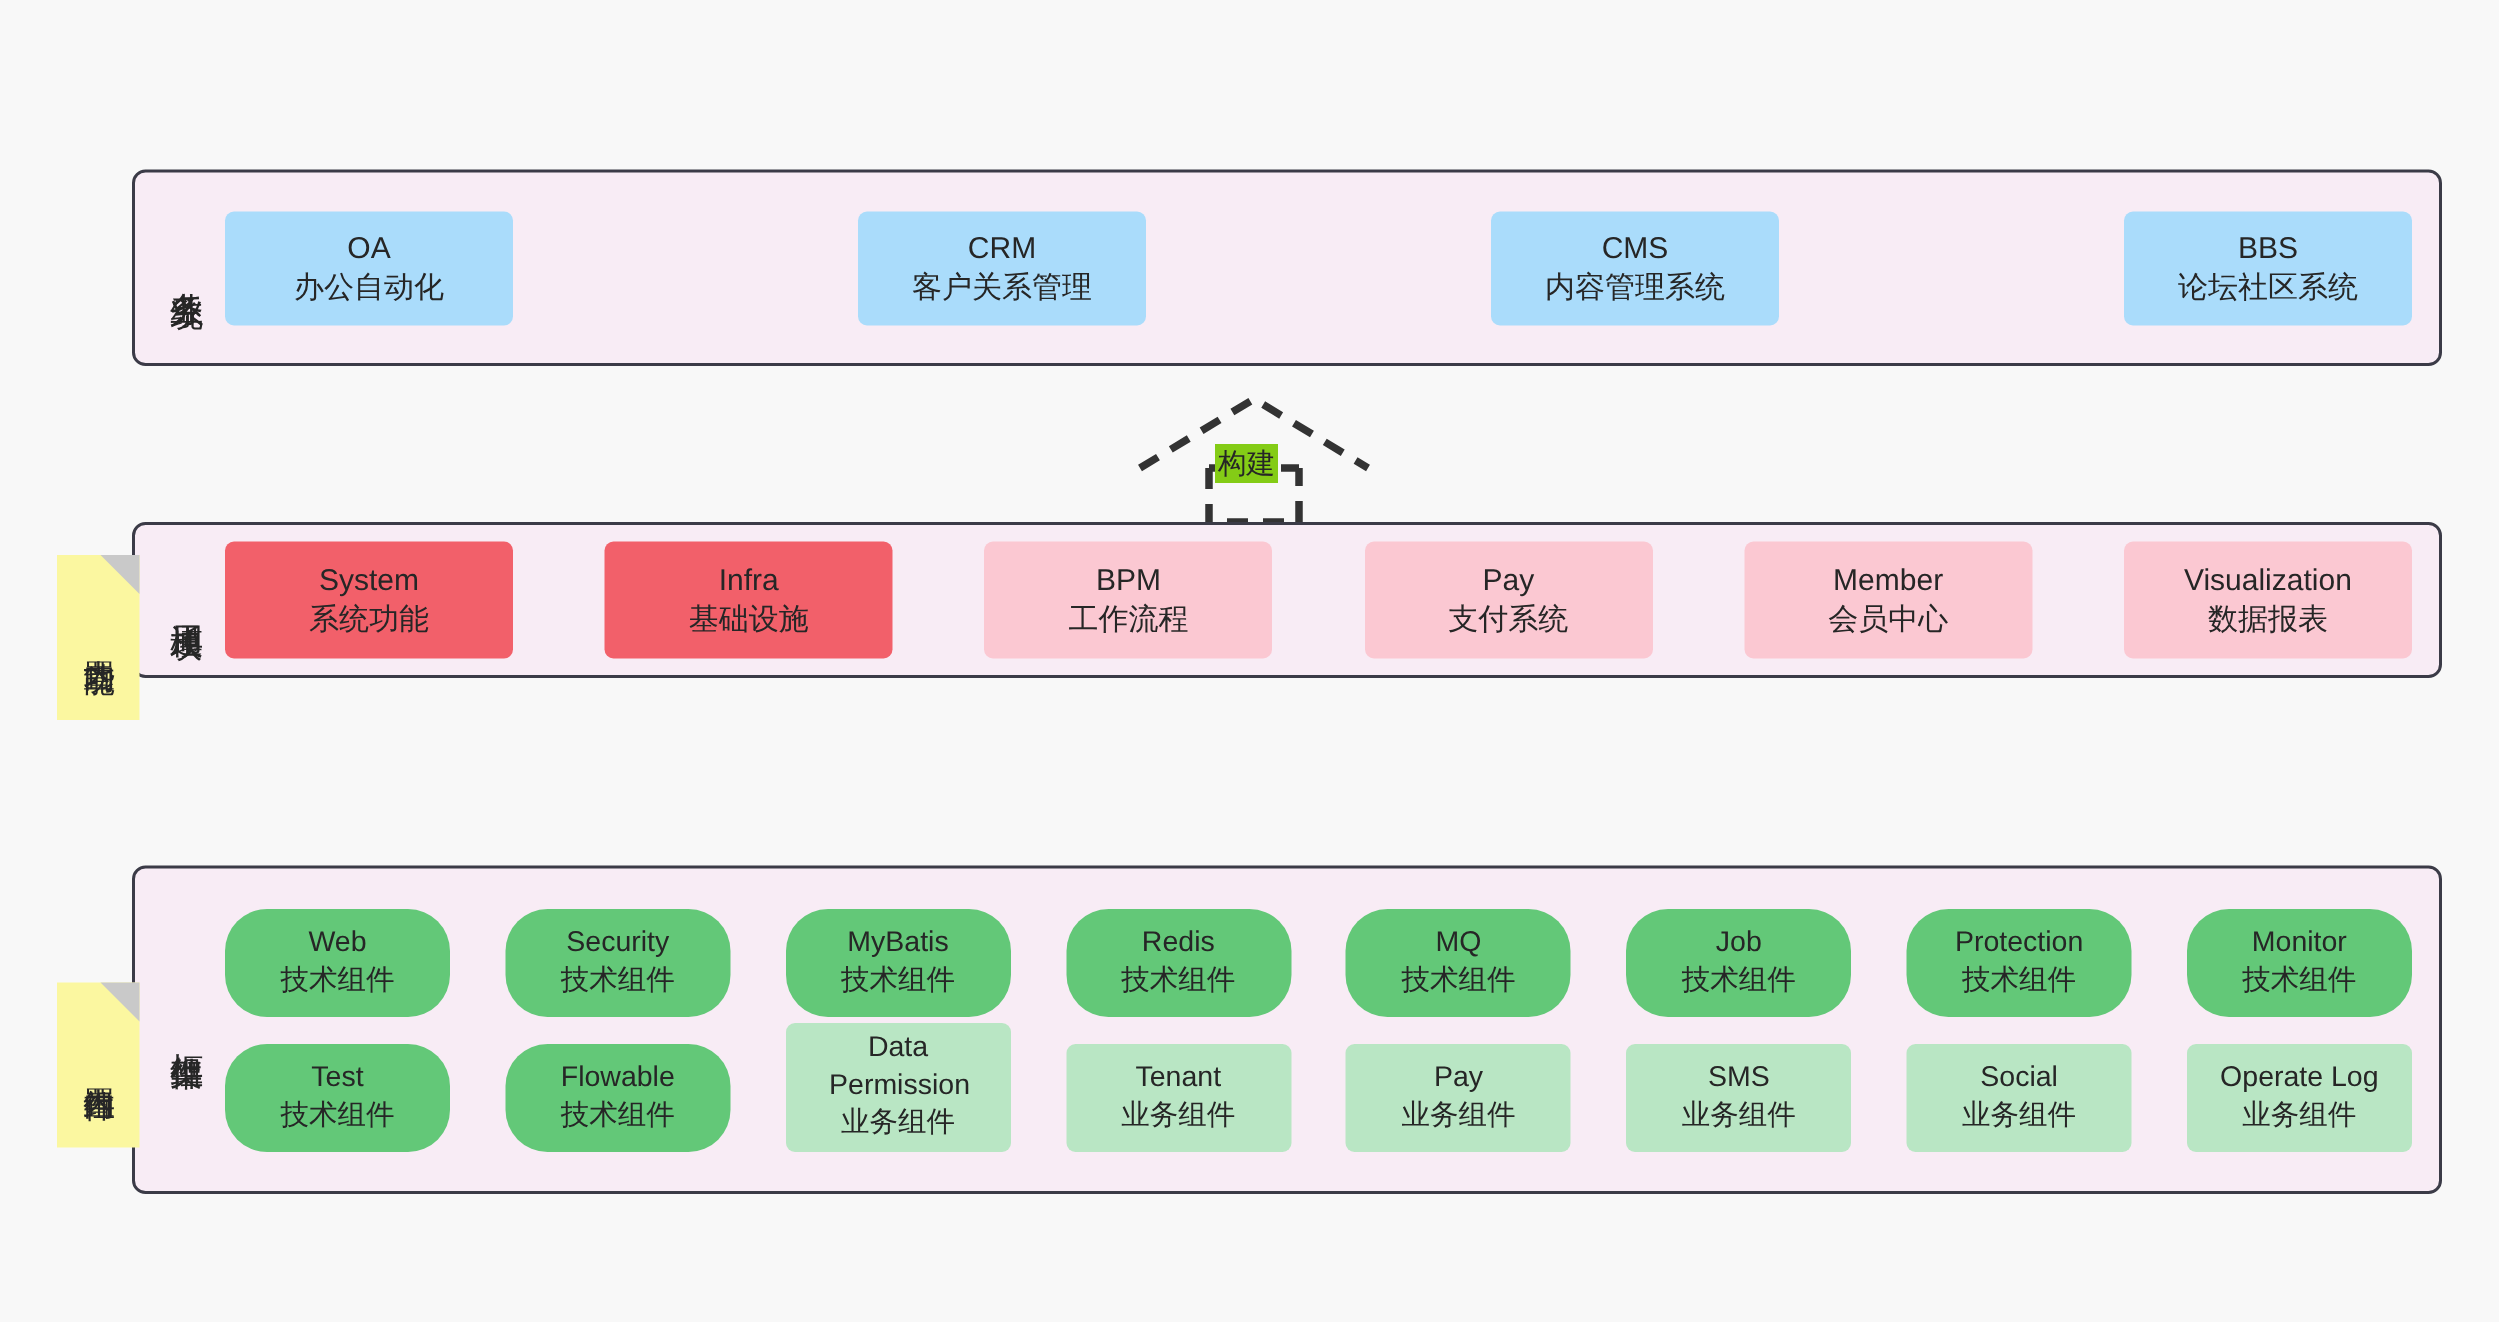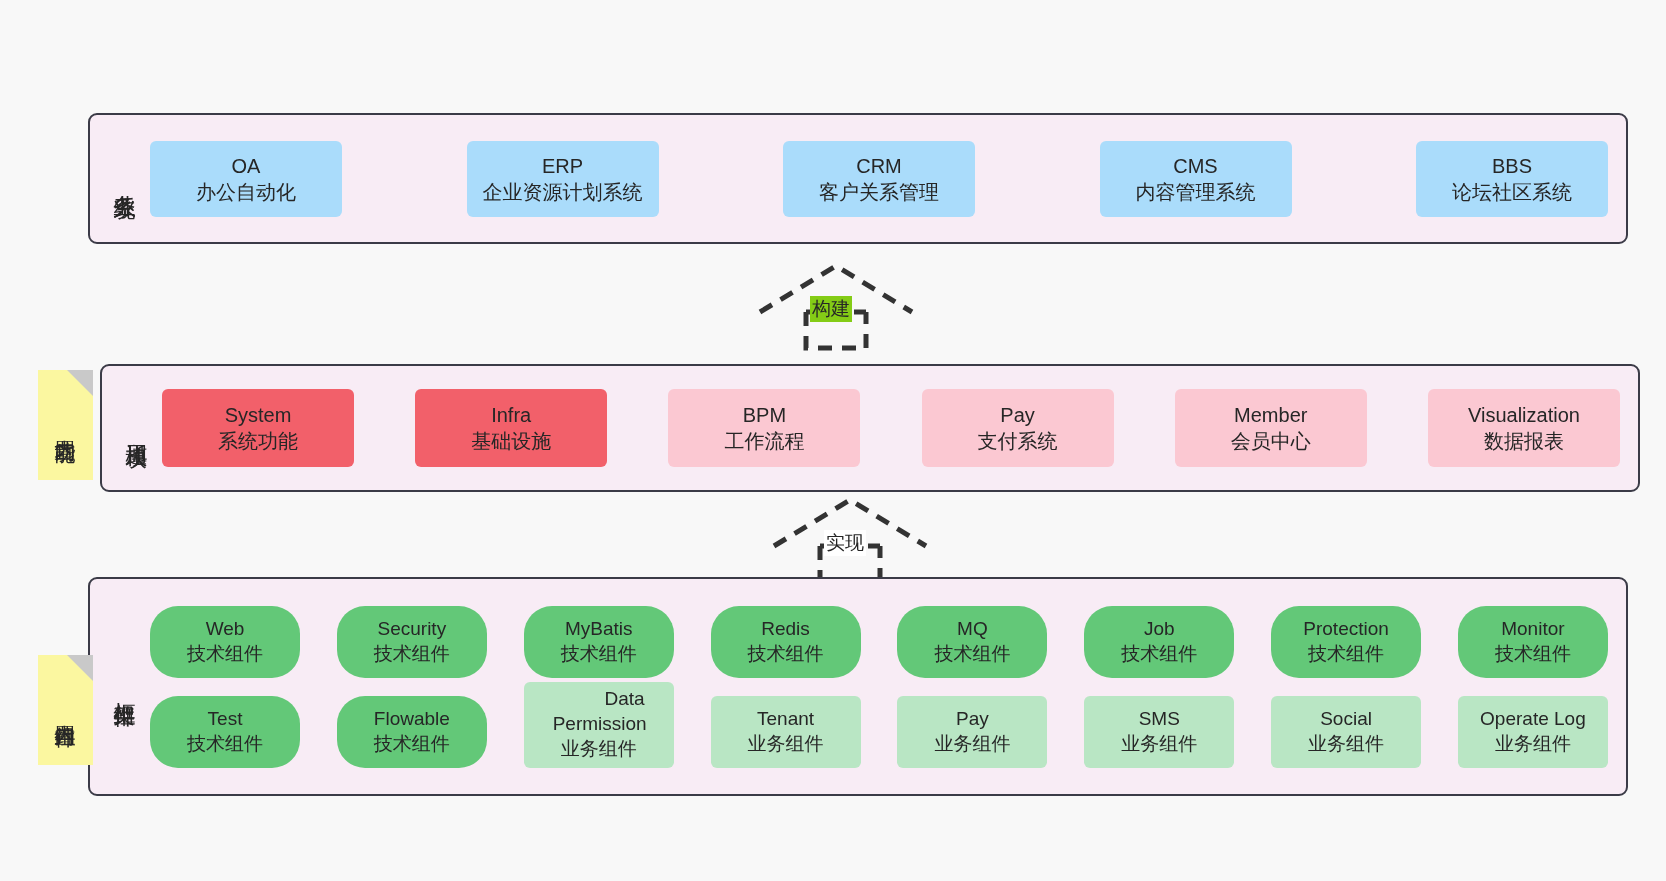--- a/index.html
+++ b/index.html
@@ -77,21 +77,21 @@
 
   
   .mod .card{width:192px;height:78px;}
   .mod .card.strong{background:#f2606a;}
   .mod .card.soft{background:#fbc8d2;}
 
   
   .fw .card{width:150px;height:72px;}
   .fw .card.tech{background:#63c878;border-radius:28px;}
   .fw .card.biz2{background:#b9e6c4;}
-  .fw .card.tall{height:86px;margin-top:-14px;text-align:right;}
+  .fw .card.tall{height:86px;margin-top:-14px;}
   .fw .card .l1,.fw .card .l2,.fw .card .l3{font-size:19px;}
 
   
   .sticky{
     position:absolute;
     background:#fbf7a0;
     box-sizing:border-box;
     display:flex;
     align-items:center;
     justify-content:center;
@@ -125,24 +125,20 @@
 <body>
 
 <div id="stage">
 
   <div class="panel biz" style="left:88px;top:113px;width:1540px;height:131px;">
     <div class="panel-title">业务系统</div>
     <div class="cards">
       <div class="card">
         <span class="l1">OA</span>
         <span class="l2">办公自动化</span>
-      </div>
-      <div class="card">
-        <span class="l1">ERP</span>
-        <span class="l2">企业资源计划系统</span>
       </div>
       <div class="card">
         <span class="l1">CRM</span>
         <span class="l2">客户关系管理</span>
       </div>
       <div class="card">
         <span class="l1">CMS</span>
         <span class="l2">内容管理系统</span>
       </div>
       <div class="card">
@@ -154,21 +150,21 @@
 
   <div class="arrow-wrap" style="left:748px;top:258px;width:176px;height:96px;">
     <svg width="176" height="96" viewBox="0 0 176 96">
       <path d="M12 54 L88 8 L164 54" fill="none" stroke="#333333" stroke-width="5" stroke-dasharray="14,10" stroke-linecap="butt"></path>
       <path d="M58 54 L58 90 L118 90 L118 54" fill="none" stroke="#333333" stroke-width="5" stroke-dasharray="14,10" stroke-linecap="butt"></path>
       <line x1="58" y1="54" x2="118" y2="54" stroke="#333333" stroke-width="5" stroke-dasharray="14,10"></line>
     </svg>
     <div class="arrow-label" style="left:62px;top:38px;background:#84cc16;padding:0 2px;">构建</div>
   </div>
 
-  <div class="panel mod" style="left:100px;top:348px;width:1540px;height:128px;margin-top:16px;">
+  <div class="panel mod" style="left:88px;top:348px;width:1540px;height:104px;">
     <div class="panel-title">通用模块</div>
     <div class="cards">
       <div class="card strong">
         <span class="l1">System</span>
         <span class="l2">系统功能</span>
       </div>
       <div class="card strong">
         <span class="l1">Infra</span>
         <span class="l2">基础设施</span>
       </div>
@@ -189,28 +185,20 @@
         <span class="l2">数据报表</span>
       </div>
     </div>
   </div>
 
   <div class="sticky" style="left:38px;top:370px;width:55px;height:110px;">
     <span class="fold"></span>
     <span>内置功能</span>
   </div>
 
-  <div class="arrow-wrap" style="left:762px;top:492px;width:176px;height:96px;">
-    <svg width="176" height="96" viewBox="0 0 176 96">
-      <path d="M12 54 L88 8 L164 54" fill="none" stroke="#333333" stroke-width="5" stroke-dasharray="14,10" stroke-linecap="butt"></path>
-      <path d="M58 54 L58 90 L118 90 L118 54" fill="none" stroke="#333333" stroke-width="5" stroke-dasharray="14,10" stroke-linecap="butt"></path>
-      <line x1="58" y1="54" x2="118" y2="54" stroke="#333333" stroke-width="5" stroke-dasharray="14,10"></line>
-    </svg>
-    <div class="arrow-label" style="left:62px;top:38px;background:#ffffff;padding:0 2px;">实现</div>
-  </div>
 
   <div class="panel fw" style="left:88px;top:577px;width:1540px;height:219px;">
     <div class="panel-title">框架组件</div>
     <div class="cards two-rows">
 
       <div class="row">
         <div class="card tech">
           <span class="l1">Web</span>
           <span class="l2">技术组件</span>
         </div>

